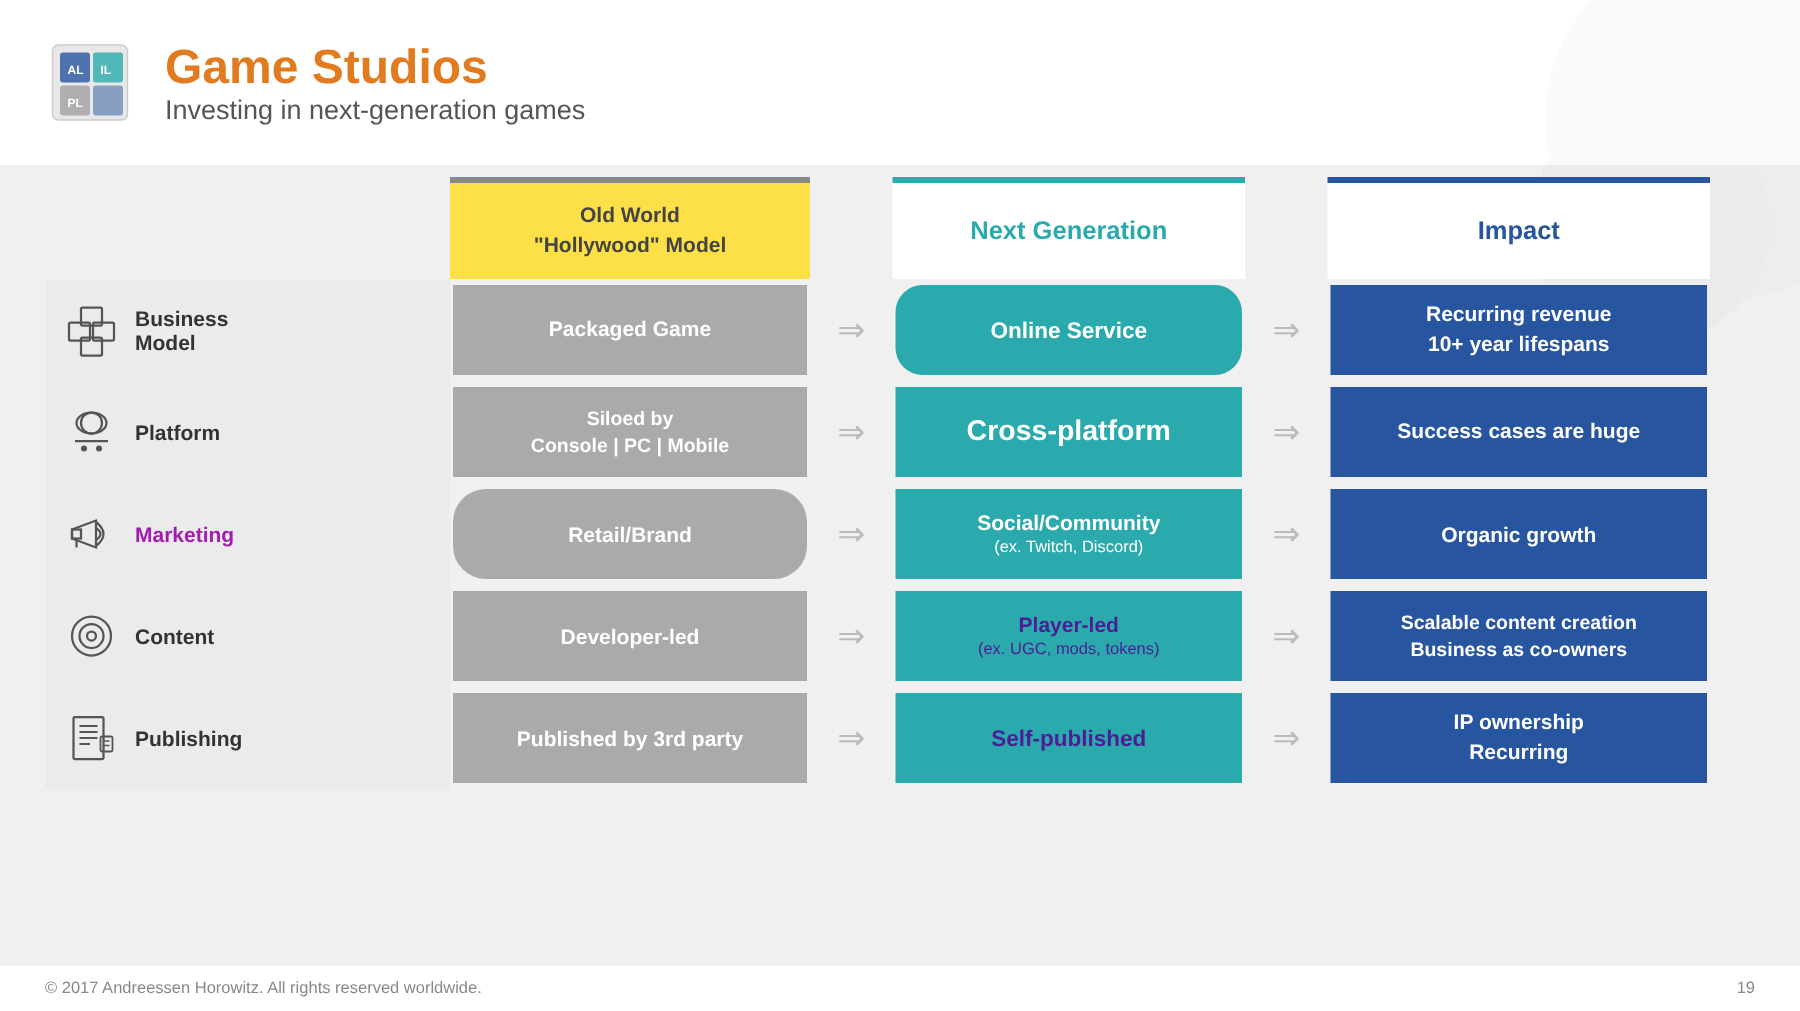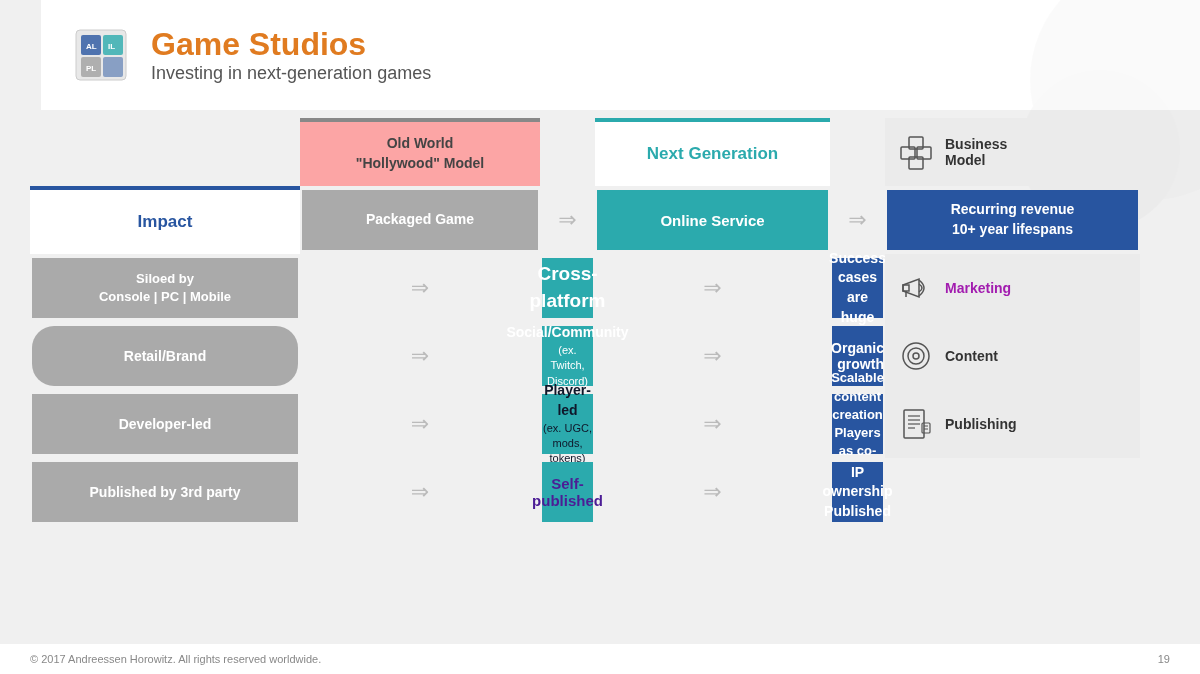--- a/index.html
+++ b/index.html
@@ -14,21 +14,20 @@
 
     .header {
       position: absolute;
       top: 0; left: 0; right: 0;
       height: 110px;
       background: white;
       display: flex;
       align-items: center;
       padding: 0 30px;
       gap: 20px;
-      margin-left: 41px;
     }
 
     .logo-icon {
       width: 60px;
       height: 60px;
       flex-shrink: 0;
     }
 
     .header-text { display: flex; flex-direction: column; }
 
@@ -90,56 +89,66 @@
 <svg style="position:absolute;top:0;right:0;opacity:0.08;pointer-events:none;" width="300" height="300">
   <circle cx="250" cy="80" r="120" fill="#ccc"></circle>
   <circle cx="200" cy="150" r="80" fill="#bbb"></circle>
 </svg>
 
 <div style="position:absolute;top:110px;left:20px;right:20px;bottom:32px;padding:8px 10px;">
 
   <div style="display:grid;grid-template-columns:270px 240px 55px 235px 55px 255px;grid-template-rows:68px 68px 68px 68px 68px 68px;gap:0;height:100%;">
 
     <div style="background:transparent;"></div>
-    <div style="background:#fca5a5;display:flex;align-items:center;justify-content:center;text-align:center;font-weight:bold;font-size:14px;color:#444;line-height:1.4;padding:8px;border-top:4px solid #888;">
+    <div style="background:#fde047;display:flex;align-items:center;justify-content:center;text-align:center;font-weight:bold;font-size:14px;color:#444;line-height:1.4;padding:8px;border-top:4px solid #888;">
       <span style="white-space:pre-line;">Old World
 "Hollywood" Model</span>
     </div>
     <div style="background:transparent;"></div>
     <div style="background:white;display:flex;align-items:center;justify-content:center;text-align:left;font-weight:bold;font-size:17px;color:#2baaad;border-top:4px solid #2baaad;padding:8px;">
       <span>Next Generation</span>
     </div>
     <div style="background:transparent;"></div>
+    <div style="background:white;display:flex;align-items:center;justify-content:center;text-align:center;font-weight:bold;font-size:17px;color:#2855a0;border-top:4px solid #2855a0;padding:8px;">
+      <span>Impact</span>
+    </div>
+
     <div style="background:#ebebeb;display:flex;align-items:center;gap:10px;padding:0 12px;">
       <svg width="38" height="38" viewBox="0 0 38 38">
         <rect x="4" y="14" width="14" height="12" rx="1" fill="none" stroke="#555" stroke-width="1.5"></rect>
         <rect x="20" y="14" width="14" height="12" rx="1" fill="none" stroke="#555" stroke-width="1.5"></rect>
         <rect x="12" y="4" width="14" height="12" rx="1" fill="none" stroke="#555" stroke-width="1.5"></rect>
         <rect x="12" y="24" width="14" height="12" rx="1" fill="none" stroke="#555" stroke-width="1.5"></rect>
       </svg>
       <span style="font-weight:bold;font-size:14px;color:#333;white-space:pre-line;">Business
 Model</span>
     </div>
-
-    <div style="background:white;display:flex;align-items:center;justify-content:center;text-align:center;font-weight:bold;font-size:17px;color:#2855a0;border-top:4px solid #2855a0;padding:8px;">
-      <span>Impact</span>
-    </div>
     <div style="background:#aaa;color:white;display:flex;align-items:center;justify-content:center;text-align:center;font-weight:bold;font-size:14px;margin:4px 2px;line-height:1.4;">
       <span>Packaged Game</span>
     </div>
     <div style="display:flex;align-items:center;justify-content:center;color:#bbb;font-size:22px;">⇒</div>
-    <div style="background:#2baaad;color:white;display:flex;align-items:center;justify-content:center;text-align:center;font-weight:bold;font-size:15px;margin:4px 2px;line-height:1.4;">
+    <div style="background:#2baaad;color:white;display:flex;align-items:center;justify-content:center;text-align:center;font-weight:bold;font-size:15px;margin:4px 2px;line-height:1.4;border-radius:18px;">
       <span>Online Service</span>
     </div>
     <div style="display:flex;align-items:center;justify-content:center;color:#bbb;font-size:22px;">⇒</div>
     <div style="background:#2855a0;color:white;display:flex;align-items:center;justify-content:center;text-align:center;font-weight:bold;font-size:14px;margin:4px 2px;line-height:1.4;white-space:pre-line;">
       <span style="white-space:pre-line;">Recurring revenue
 10+ year lifespans</span>
     </div>
 
+    <div style="background:#ebebeb;display:flex;align-items:center;gap:10px;padding:0 12px;">
+      <svg width="38" height="38" viewBox="0 0 38 38">
+        <circle cx="19" cy="13" r="7" fill="none" stroke="#555" stroke-width="1.5"></circle>
+        <ellipse cx="19" cy="13" rx="10" ry="7" fill="none" stroke="#555" stroke-width="1.5"></ellipse>
+        <line x1="8" y1="25" x2="30" y2="25" stroke="#555" stroke-width="1.5"></line>
+        <circle cx="14" cy="30" r="2" fill="#555"></circle>
+        <circle cx="24" cy="30" r="2" fill="#555"></circle>
+      </svg>
+      <span style="font-weight:bold;font-size:14px;color:#333;">Platform</span>
+    </div>
     <div style="background:#aaa;color:white;display:flex;align-items:center;justify-content:center;text-align:center;font-weight:bold;font-size:13px;margin:4px 2px;line-height:1.4;">
       <span style="white-space:pre-line;">Siloed by
 Console | PC | Mobile</span>
     </div>
     <div style="display:flex;align-items:center;justify-content:center;color:#bbb;font-size:22px;">⇒</div>
     <div style="background:#2baaad;color:white;display:flex;align-items:center;justify-content:center;text-align:center;font-weight:bold;font-size:19px;margin:4px 2px;line-height:1.4;">
       <span>Cross-platform</span>
     </div>
     <div style="display:flex;align-items:center;justify-content:center;color:#bbb;font-size:22px;">⇒</div>
     <div style="background:#2855a0;color:white;display:flex;align-items:center;justify-content:center;text-align:center;font-weight:bold;font-size:14px;margin:4px 2px;line-height:1.4;">
@@ -174,28 +183,28 @@
         <circle cx="19" cy="19" r="13" fill="none" stroke="#555" stroke-width="1.5"></circle>
         <circle cx="19" cy="19" r="8" fill="none" stroke="#555" stroke-width="1.5"></circle>
         <circle cx="19" cy="19" r="3" fill="none" stroke="#555" stroke-width="1.5"></circle>
       </svg>
       <span style="font-weight:bold;font-size:14px;color:#333;">Content</span>
     </div>
     <div style="background:#aaa;color:white;display:flex;align-items:center;justify-content:center;text-align:center;font-weight:bold;font-size:14px;margin:4px 2px;">
       <span>Developer-led</span>
     </div>
     <div style="display:flex;align-items:center;justify-content:center;color:#bbb;font-size:22px;">⇒</div>
-    <div style="background:#2baaad;color:#0f172a;display:flex;flex-direction:column;align-items:center;justify-content:center;text-align:center;font-weight:bold;font-size:14px;margin:4px 2px;line-height:1.4;">
+    <div style="background:#2baaad;color:#4c1d95;display:flex;flex-direction:column;align-items:center;justify-content:center;text-align:center;font-weight:bold;font-size:14px;margin:4px 2px;line-height:1.4;">
       <span>Player-led</span>
       <span style="font-size:11px;font-weight:normal;">(ex. UGC, mods, tokens)</span>
     </div>
     <div style="display:flex;align-items:center;justify-content:center;color:#bbb;font-size:22px;">⇒</div>
     <div style="background:#2855a0;color:white;display:flex;align-items:center;justify-content:center;text-align:center;font-weight:bold;font-size:13px;margin:4px 2px;line-height:1.4;">
       <span style="white-space:pre-line;">Scalable content creation
-Players as co-owners</span>
+Business as co-owners</span>
     </div>
 
     <div style="background:#ebebeb;display:flex;align-items:center;gap:10px;padding:0 12px;">
       <svg width="38" height="38" viewBox="0 0 38 38">
         <rect x="7" y="5" width="20" height="28" rx="1" fill="none" stroke="#555" stroke-width="1.5"></rect>
         <line x1="11" y1="11" x2="23" y2="11" stroke="#555" stroke-width="1.2"></line>
         <line x1="11" y1="15" x2="23" y2="15" stroke="#555" stroke-width="1.2"></line>
         <line x1="11" y1="19" x2="23" y2="19" stroke="#555" stroke-width="1.2"></line>
         <line x1="11" y1="23" x2="18" y2="23" stroke="#555" stroke-width="1.2"></line>
         <rect x="25" y="18" width="8" height="10" rx="1" fill="none" stroke="#555" stroke-width="1.2"></rect>
@@ -207,21 +216,21 @@
     <div style="background:#aaa;color:white;display:flex;align-items:center;justify-content:center;text-align:center;font-weight:bold;font-size:14px;margin:4px 2px;">
       <span>Published by 3rd party</span>
     </div>
     <div style="display:flex;align-items:center;justify-content:center;color:#bbb;font-size:22px;">⇒</div>
     <div style="background:#2baaad;color:#4c1d95;display:flex;align-items:center;justify-content:center;text-align:center;font-weight:bold;font-size:15px;margin:4px 2px;">
       <span>Self-published</span>
     </div>
     <div style="display:flex;align-items:center;justify-content:center;color:#bbb;font-size:22px;">⇒</div>
     <div style="background:#2855a0;color:white;display:flex;align-items:center;justify-content:center;text-align:center;font-weight:bold;font-size:14px;margin:4px 2px;line-height:1.4;">
       <span style="white-space:pre-line;">IP ownership
-Published</span>
+Recurring</span>
     </div>
 
   </div>
 </div>
 
 <div class="footer">
   <span class="footer-text">© 2017 Andreessen Horowitz.  All rights reserved worldwide.</span>
   <span class="page-number">19</span>
 </div>
 

